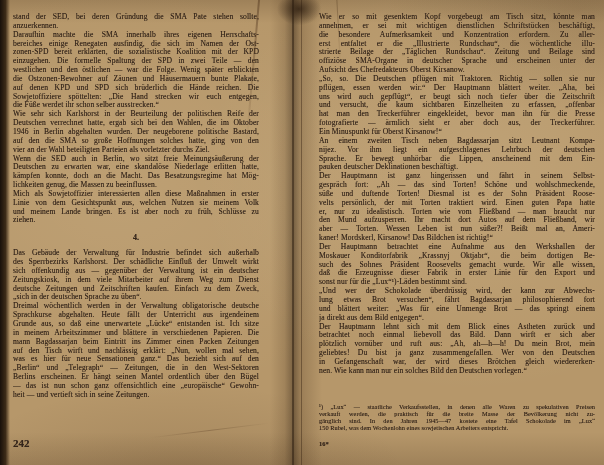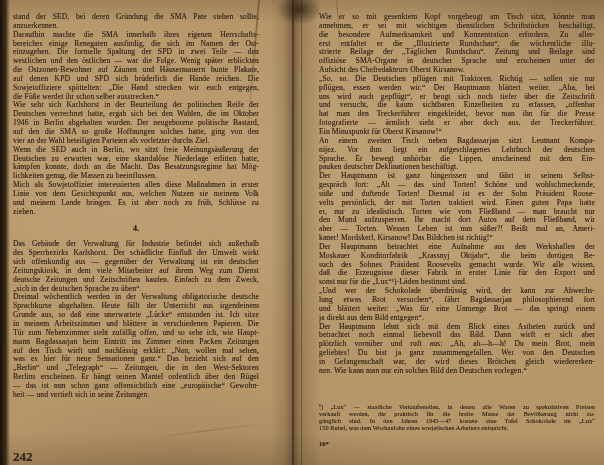--- a/index.html
+++ b/index.html
@@ -65,23 +65,22 @@
   .ln.ln-last{text-align-last:left;}
   .section-heading{
     text-align:center;font-weight:bold;font-size:8px;
     margin:8px 0 7px 0;height:9px;line-height:9px;
   }
   .footnote{
     margin-top:27px;font-size:6.3px;line-height:7.2px;letter-spacing:0.05px;
   }
   .footnote .ln{height:7.2px;line-height:7.2px;}
   .pageno{
-    position:absolute;color:#33241a;font-size:13px;font-weight:bold;
+    position:absolute;color:#33241a;font-size:11px;font-weight:bold;
     text-shadow:0 0 0.4px rgba(51,36,26,0.55);
-    margin-top:12px;
   }
   .pageno.left-no{left:13px;top:437px;}
   .pageno.right-no{left:606px;top:437px;}
   .sig-mark{
     position:absolute;left:319px;top:440px;color:#33241a;
     font-size:6.5px;font-weight:bold;
     text-shadow:0 0 0.4px rgba(51,36,26,0.55);
   }
 </style>
 </head>
@@ -91,20 +90,21 @@
   <div class="edge-left"></div>
 
   <div class="page-col left">
     <div class="para">
         <div class="ln">stand der SED, bei deren Gründung die SMA Pate stehen sollte,</div>
         <div class="ln ln-last">anzuerkennen.</div>
       </div>
     <div class="para">
         <div class="ln">Daraufhin machte die SMA innerhalb ihres eigenen Herrschafts-</div>
         <div class="ln">bereiches einige Renegaten ausfindig, die sich im Namen der Ost-</div>
+        <div class="ln">zonen-SPD bereit erklärten, die sozialistische Koalition mit der KPD</div>
         <div class="ln">einzugehen. Die formelle Spaltung der SPD in zwei Teile — den</div>
         <div class="ln">westlichen und den östlichen — war die Folge. Wenig später erblickten</div>
         <div class="ln">die Ostzonen-Bewohner auf Zäunen und Häusermauern bunte Plakate,</div>
         <div class="ln">auf denen KPD und SPD sich brüderlich die Hände reichen. Die</div>
         <div class="ln">Sowjetoffiziere spöttelten: „Die Hand strecken wir euch entgegen,</div>
         <div class="ln ln-last">die Füße werdet ihr schon selber ausstrecken.“</div>
       </div>
     <div class="para">
         <div class="ln">Wie sehr sich Karlshorst in der Beurteilung der politischen Reife der</div>
         <div class="ln">Deutschen verrechnet hatte, ergab sich bei den Wahlen, die im Oktober</div>
@@ -131,21 +131,20 @@
         <div class="ln">sich offenkundig aus — gegenüber der Verwaltung ist ein deutscher</div>
         <div class="ln">Zeitungskiosk, in dem viele Mitarbeiter auf ihrem Weg zum Dienst</div>
         <div class="ln">deutsche Zeitungen und Zeitschriften kaufen. Einfach zu dem Zweck,</div>
         <div class="ln ln-last">„sich in der deutschen Sprache zu üben“.</div>
       </div>
     <div class="para">
         <div class="ln">Dreimal wöchentlich werden in der Verwaltung obligatorische deutsche</div>
         <div class="ln">Sprachkurse abgehalten. Heute fällt der Unterricht aus irgendeinem</div>
         <div class="ln">Grunde aus, so daß eine unerwartete „Lücke“ entstanden ist. Ich sitze</div>
         <div class="ln">in meinem Arbeitszimmer und blättere in verschiedenen Papieren. Die</div>
-        <div class="ln">Tür zum Nebenzimmer steht zufällig offen, und so sehe ich, wie Haupt-</div>
         <div class="ln">mann Bagdassarjan beim Eintritt ins Zimmer einen Packen Zeitungen</div>
         <div class="ln">auf den Tisch wirft und nachlässig erklärt: „Nun, wollen mal sehen,</div>
         <div class="ln">was es hier für neue Sensationen ganz.“ Das bezieht sich auf den</div>
         <div class="ln">„Berlin“ und „Telegraph“ — Zeitungen, die in den West-Sektoren</div>
         <div class="ln">Berlins erscheinen. Er hängt seinen Mantel ordentlich über den Bügel</div>
         <div class="ln">— das ist nun schon ganz offensichtlich eine „europäische“ Gewohn-</div>
         <div class="ln ln-last">heit — und vertieft sich in seine Zeitungen.</div>
       </div>
   </div>
 

